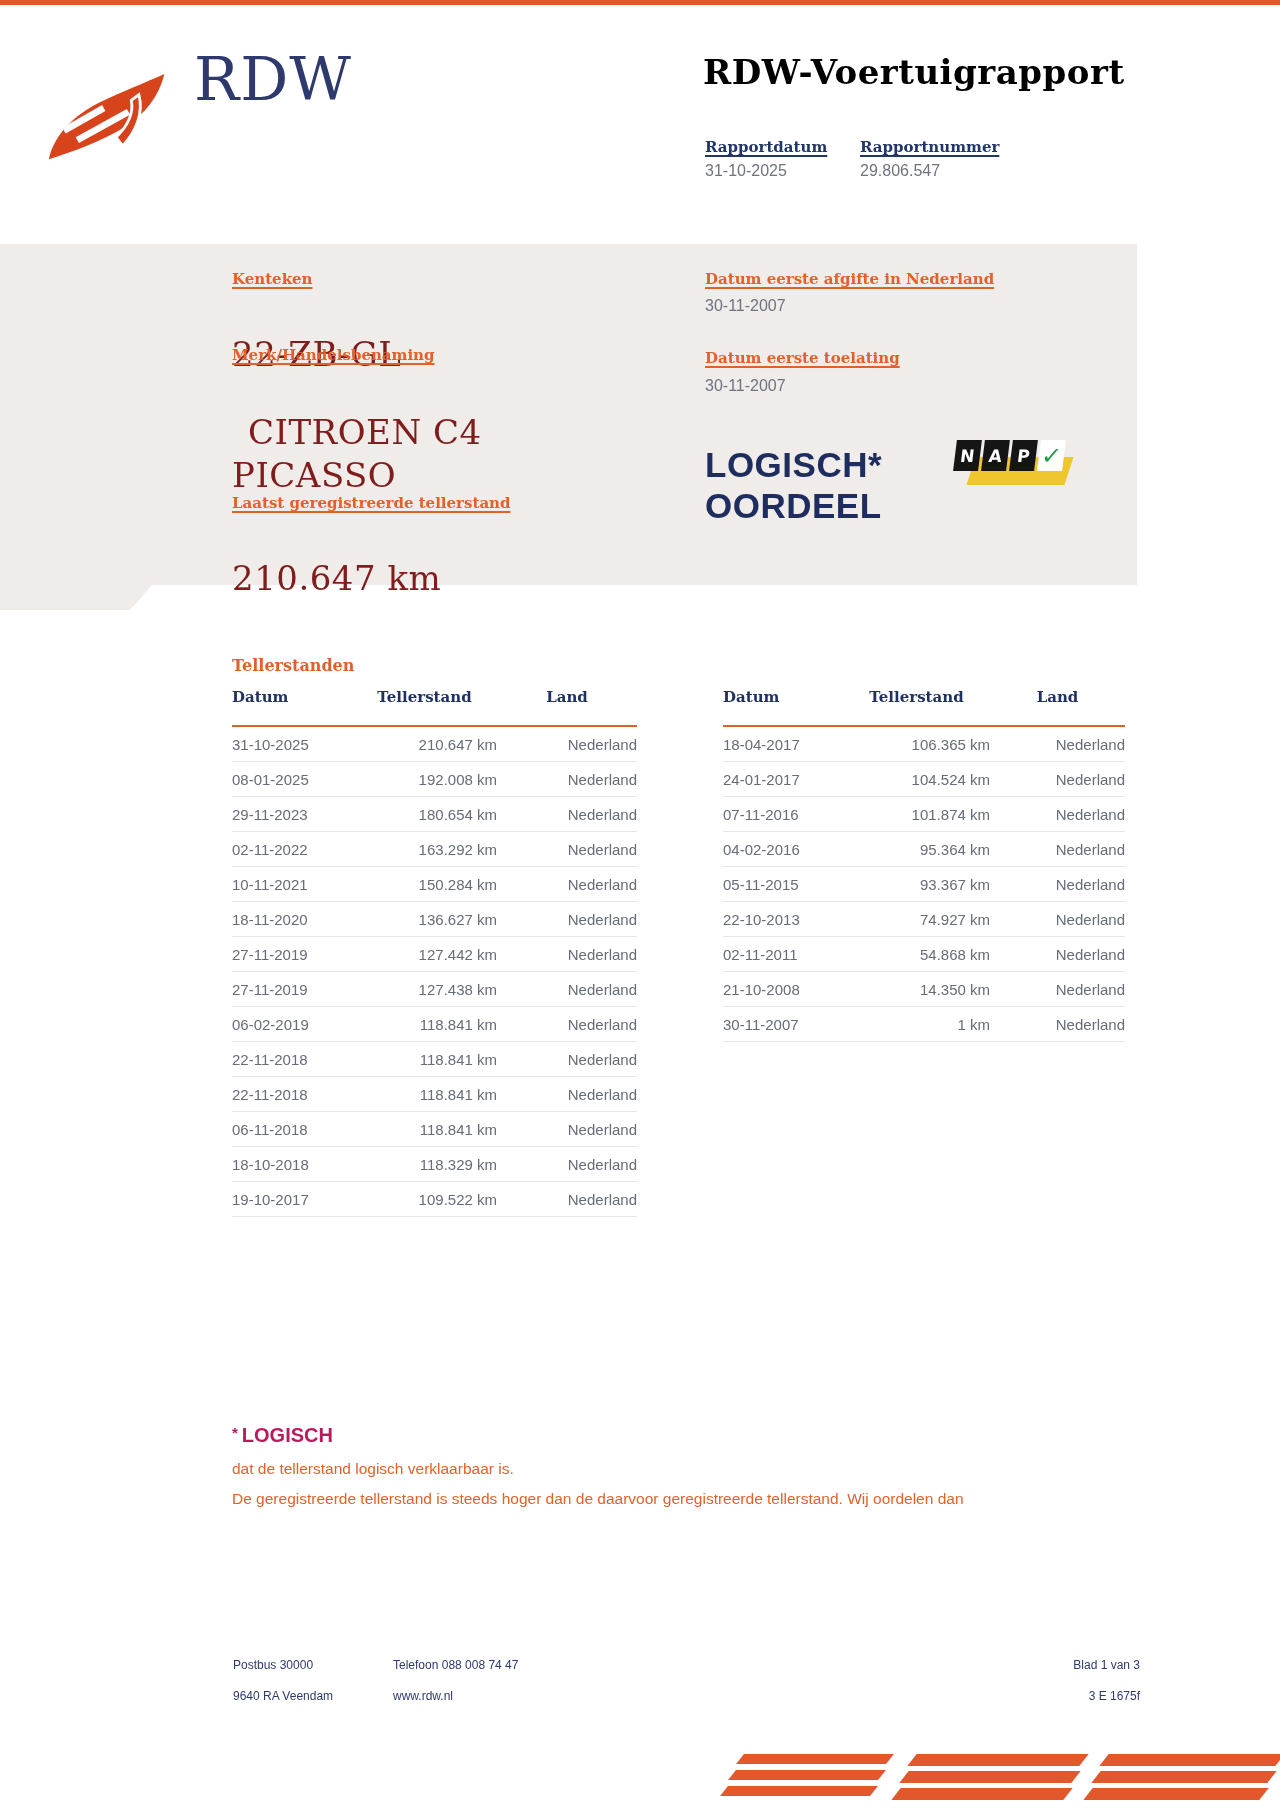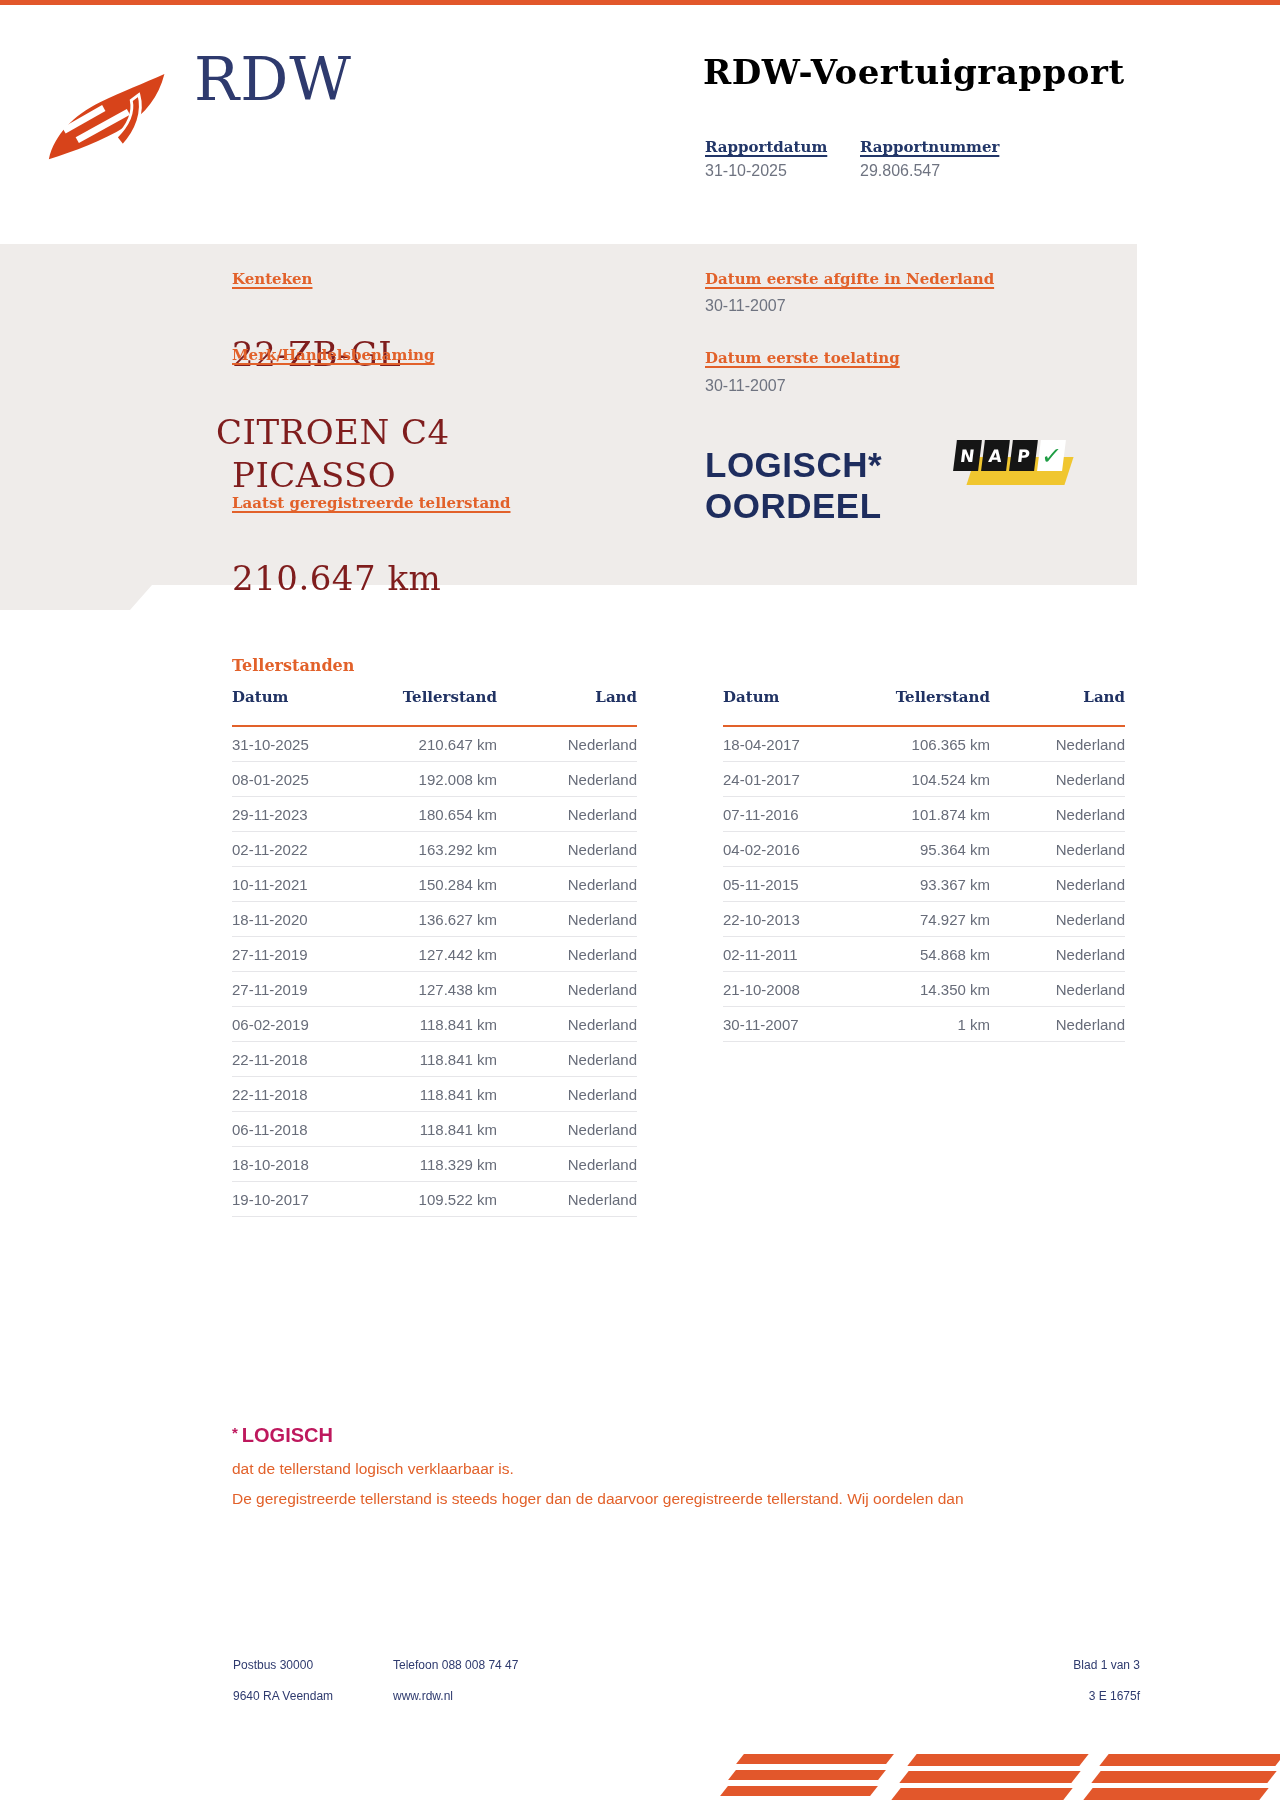--- a/index.html
+++ b/index.html
@@ -38,21 +38,21 @@
   .nap-check{background:#fff;color:#1F9D44;font:700 24px "DejaVu Sans",sans-serif;}
 
   
   .tables-title{position:absolute;left:232px;top:656px;font:700 16px "DejaVu Serif",serif;color:#E2612A;}
   .otable{position:absolute;top:688px;}
   .otable.left{left:232px;width:405px;}
   .otable.right{left:723px;width:402px;}
   .t-head{display:grid;grid-template-columns:120px 145px 1fr;font:700 15px "DejaVu Serif",serif;
     color:#203263;border-bottom:2px solid #E2612A;padding-bottom:19px;}
   .otable.right .t-head{grid-template-columns:120px 147px 1fr;}
-  .t-head .c2,.t-head .c3{text-align:right;}
+  .t-head .c2,.t-head .c3{text-align:center;}
   .t-row{display:grid;grid-template-columns:120px 145px 1fr;height:34px;align-items:center;
     font:15px "Liberation Sans",sans-serif;color:#676C79;border-bottom:1px solid #E6E6E9;}
   .otable.right .t-row{grid-template-columns:120px 147px 1fr;}
   .t-row .c2,.t-row .c3{text-align:right;}
 
   
   .concl-head{position:absolute;left:232px;top:1424px;font:700 20px "Liberation Sans",sans-serif;color:#be185d;}
   .concl-head .star{font-size:15px;vertical-align:4px;margin-right:4px;}
   .concl-text{position:absolute;left:232px;top:1454px;width:860px;
     font:15.5px "Liberation Sans",sans-serif;color:#E2612A;line-height:30px;}
@@ -94,21 +94,21 @@
   <div class="meta-value mx1">31-10-2025</div>
   <div class="meta-label mx2">Rapportnummer</div>
   <div class="meta-value mx2">29.806.547</div>
 
   <div class="graybox"></div>
 
   <div class="field-label" style="left:232px;top:270px;">Kenteken</div>
   <div class="big-value" style="left:232px;top:294px;">22-ZB-GL</div>
 
   <div class="field-label" style="left:232px;top:346px;">Merk/Handelsbenaming</div>
-  <div class="big-value" style="left:216px;top:372px;text-align:center;">CITROEN C4</div>
+  <div class="big-value" style="left:248px;top:372px;text-align:center;">CITROEN C4</div>
   <div class="big-value" style="left:232px;top:415px;">PICASSO</div>
 
   <div class="field-label" style="left:232px;top:494px;">Laatst geregistreerde tellerstand</div>
   <div class="big-value" style="left:232px;top:518px;">210.647 km</div>
 
   <div class="field-label" style="left:705px;top:270px;">Datum eerste afgifte in Nederland</div>
   <div class="small-value" style="left:705px;top:297px;">30-11-2007</div>
 
   <div class="field-label" style="left:705px;top:349px;">Datum eerste toelating</div>
   <div class="small-value" style="left:705px;top:377px;">30-11-2007</div>

